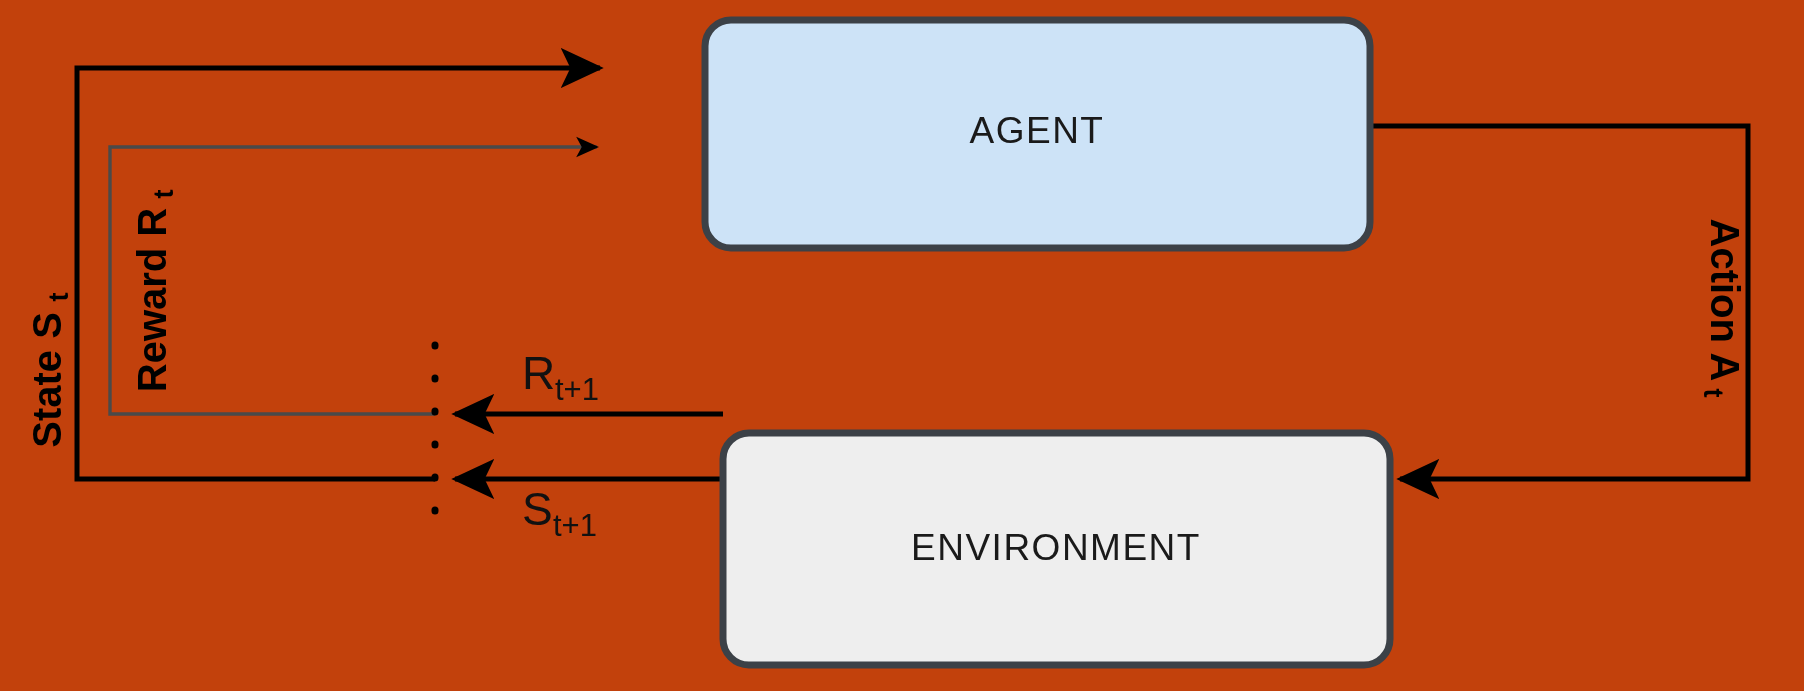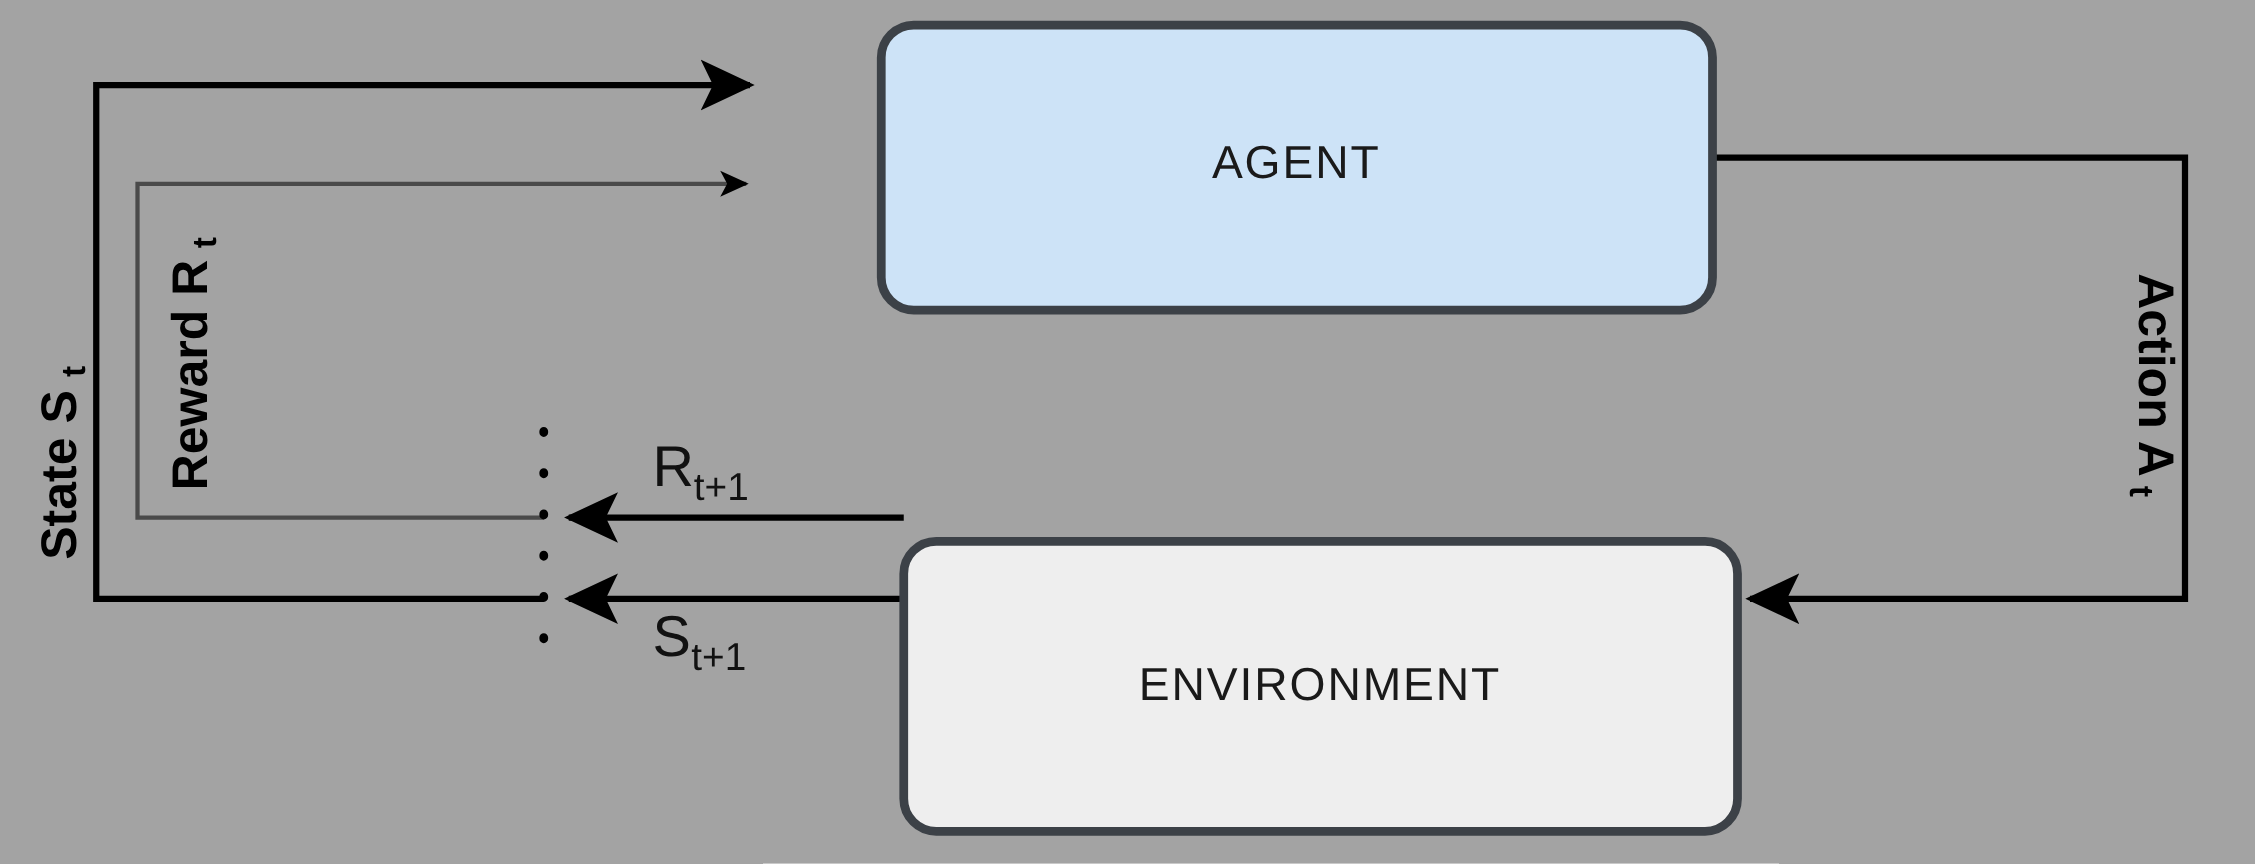--- a/index.html
+++ b/index.html
@@ -7,21 +7,21 @@
     padding: 0;
     background: #ffffff;
   }
   body {
     font-family: "Liberation Sans", sans-serif;
   }
   #canvas {
     position: relative;
     width: 1804px;
     height: 691px;
-    background: #a3a3a3;
+    background: #c2410c;
     overflow: hidden;
   }
   #diagram-svg {
     position: absolute;
     left: 0;
     top: 0;
     width: 1804px;
     height: 691px;
   }
   .box-label {

